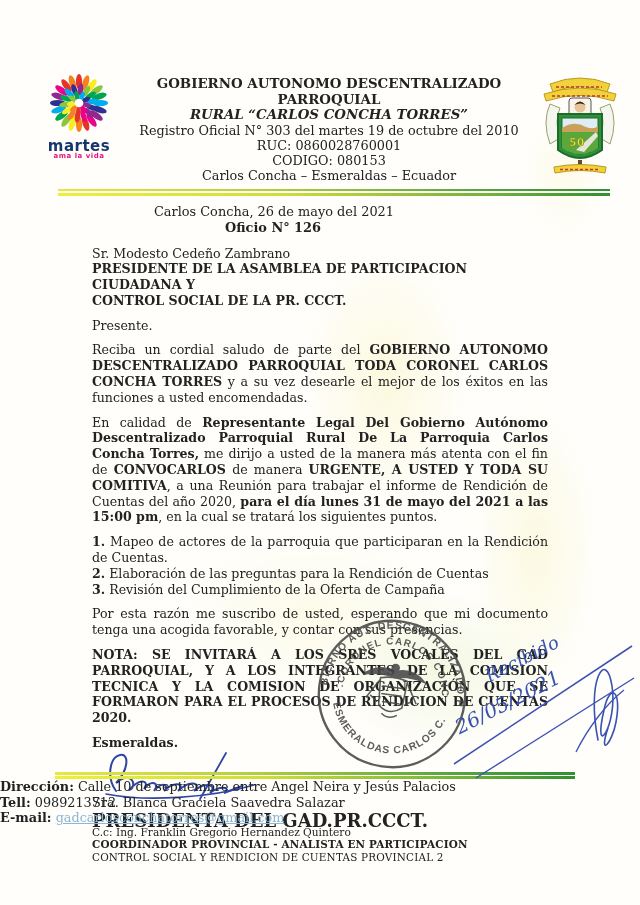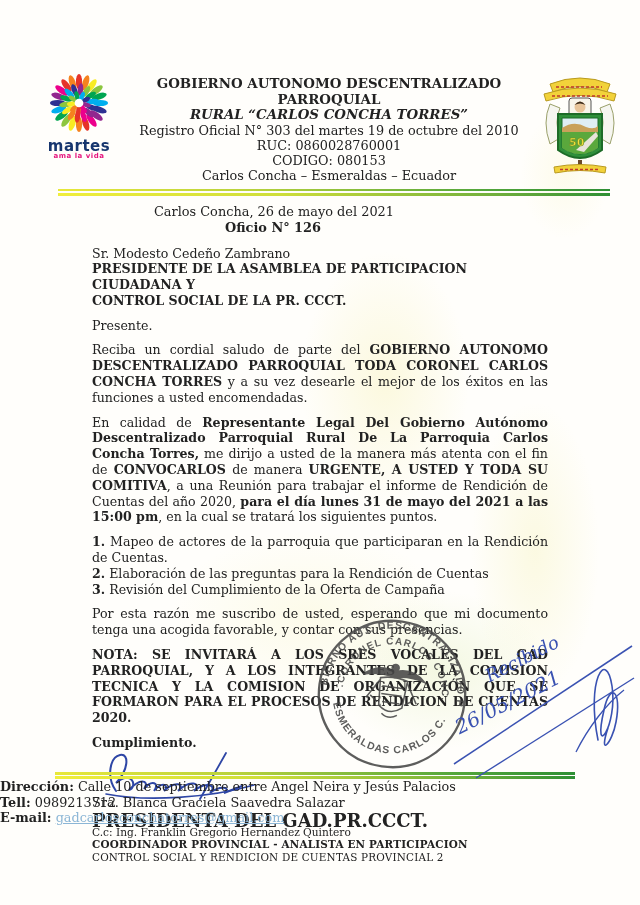--- a/index.html
+++ b/index.html
@@ -207,21 +207,21 @@
       <ol class="list">
         <li><span class="b">1.</span> <span>Mapeo de actores de la parroquia que participaran en la Rendición de Cuentas.</span></li>
         <li><span class="b">2.</span> <span>Elaboración de las preguntas para la Rendición de Cuentas</span></li>
         <li><span class="b">3.</span> <span>Revisión del Cumplimiento de la Oferta de Campaña</span></li>
       </ol>
 
       <p>Por esta razón me suscribo de usted, esperando que mi documento tenga una acogida favorable, y contar con sus presencias.</p>
 
       <p class="nota">NOTA: SE INVITARÁ A LOS SRES VOCALES DEL GAD PARROQUIAL, Y A LOS INTEGRANTES DE LA COMISION TECNICA Y LA COMISION DE ORGANIZACIÓN QUE SE FORMARON PARA EL PROCESOS DE RENDICION DE CUENTAS 2020.</p>
 
-      <p class="no-just atent">Cumplimiento.</p>
+      <p class="no-just atent">Esmeraldas.</p>
     </div>
 
     <div class="sig-block">
       <svg class="sig-svg" width="168" height="54" viewBox="0 0 168 54">
         <path d="M14 44 C4 30 8 10 18 8 C28 6 26 24 14 36 C30 22 36 40 27 43 C39 30 48 34 42 42 C50 32 58 36 52 44 C60 34 68 38 62 44 C72 34 84 36 76 44 C88 32 100 36 92 44 C104 34 116 38 108 46 C118 38 130 40 122 46 L140 39" stroke="#2e46a5" stroke-width="2" fill="none" stroke-linecap="round"></path>
         <path d="M4 47 C44 55 108 51 152 38" stroke="#2e46a5" stroke-width="1.6" fill="none" stroke-linecap="round"></path>
         <path d="M124 6 L98 52" stroke="#2e46a5" stroke-width="1.8" fill="none" stroke-linecap="round"></path>
       </svg>
       <div class="sig-name">Sra. Blanca Graciela Saavedra Salazar</div>
       <div class="sig-role">PRESIDENTA DEL GAD.PR.CCCT.</div>

